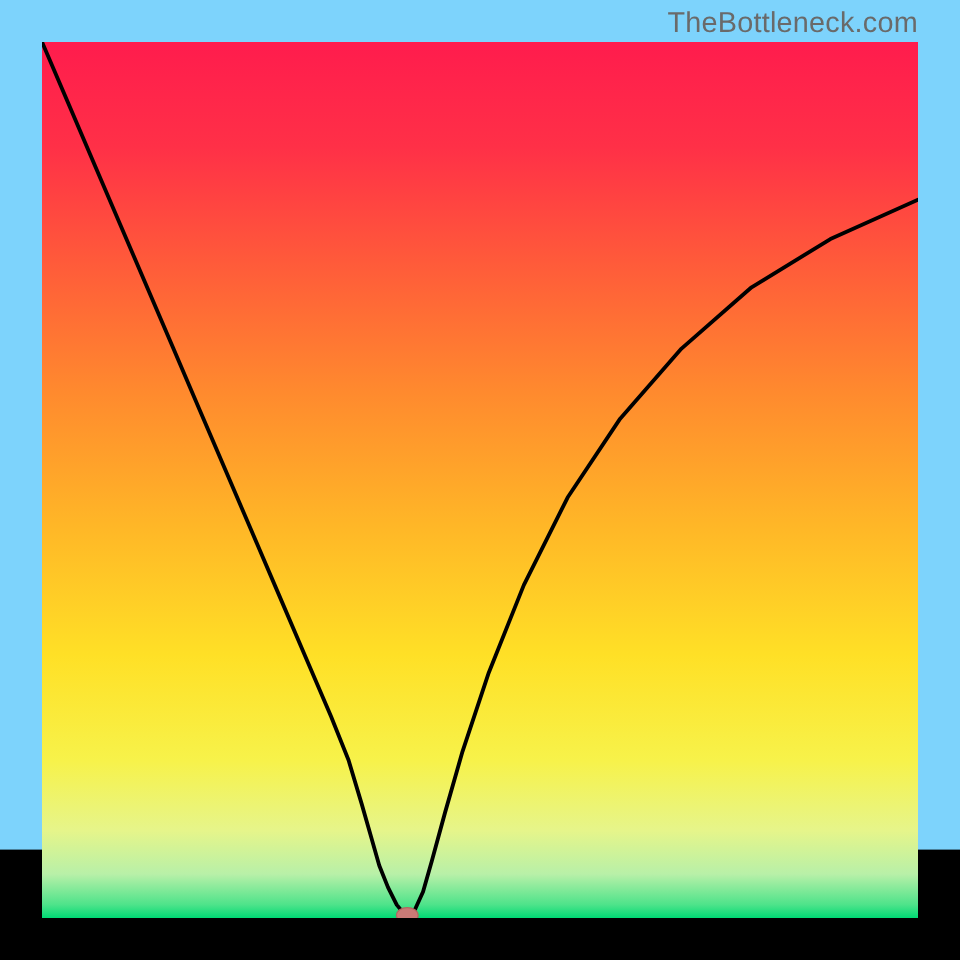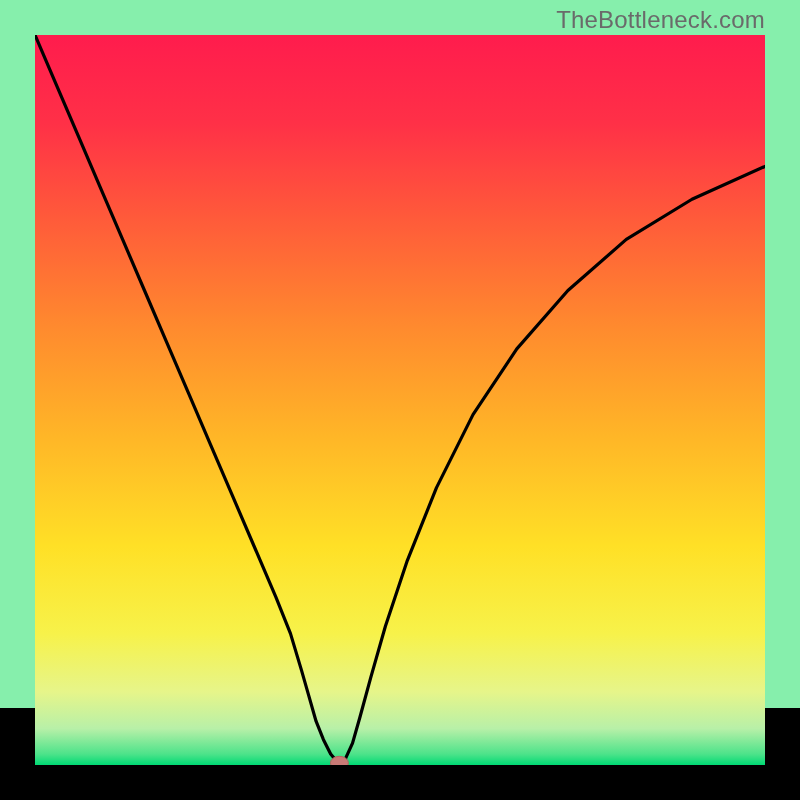--- a/index.html
+++ b/index.html
@@ -8,21 +8,21 @@
     width: 800px;
     height: 800px;
     overflow: hidden;
     font-family: Arial, Helvetica, sans-serif;
     background: #000;
   }
   .frame {
     position: relative;
     width: 800px;
     height: 708px;
-    background: #86efac;
+    background: #7dd3fc;
   }
   .plot-area {
     position: absolute;
     left: 35px;
     top: 35px;
     width: 730px;
     height: 730px;
     overflow: hidden;
   }
   .gradient-bg {

